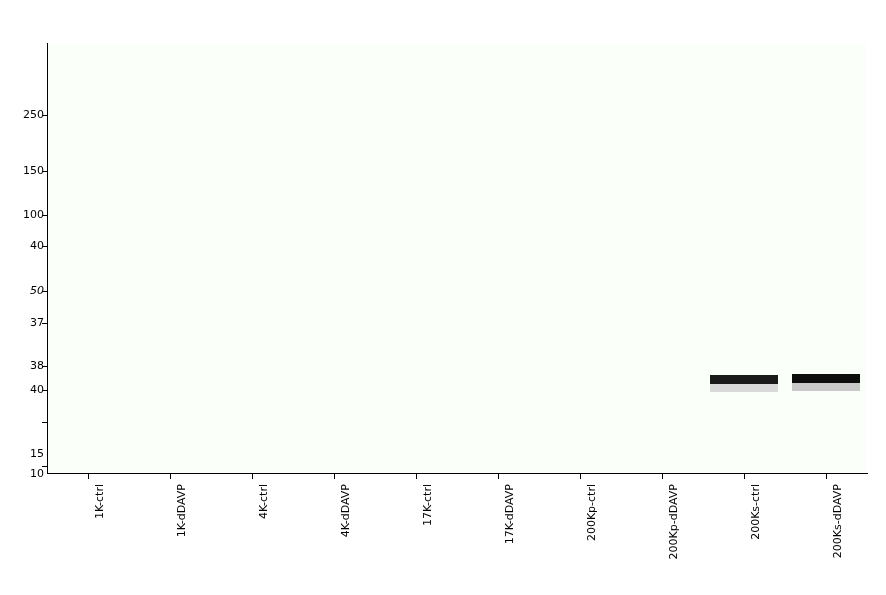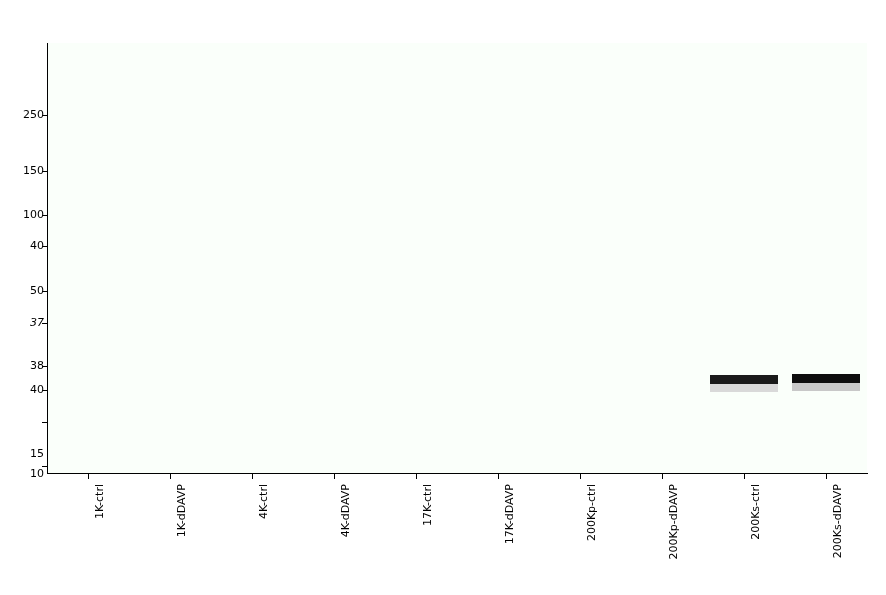--- a/index.html
+++ b/index.html
@@ -127,23 +127,23 @@
 
   <div id="ytick-area">
       <div class="ytick-label" style="top: 109px;">250</div>
       <div class="ytick-mark" style="top: 115px;"></div>
       <div class="ytick-label" style="top: 164.703px;">150</div>
       <div class="ytick-mark" style="top: 170.703px;"></div>
       <div class="ytick-label" style="top: 208.916px;">100</div>
       <div class="ytick-mark" style="top: 214.916px;"></div>
       <div class="ytick-label" style="top: 240.286px;">40</div>
       <div class="ytick-mark" style="top: 246.286px;"></div>
-      <div class="ytick-label" style="top: 284.5px;">50</div>
+      <div class="ytick-label" style="top: 284.5px; font-style: italic;">50</div>
       <div class="ytick-mark" style="top: 290.5px;"></div>
-      <div class="ytick-label" style="top: 317.334px; font-style: italic;">37</div>
+      <div class="ytick-label" style="top: 317.334px;">37</div>
       <div class="ytick-mark" style="top: 323.334px;"></div>
       <div class="ytick-label" style="top: 360.084px;">38</div>
       <div class="ytick-mark" style="top: 366.084px;"></div>
       <div class="ytick-label" style="top: 384.416px;">40</div>
       <div class="ytick-mark" style="top: 390.416px;"></div>
       <div class="ytick-label" style="top: 415.786px; margin-top: 32px;">15</div>
       <div class="ytick-mark" style="top: 421.786px;"></div>
       <div class="ytick-label" style="top: 468px;">10</div>
       <div class="ytick-mark" style="top: 466px;"></div>
     </div>

